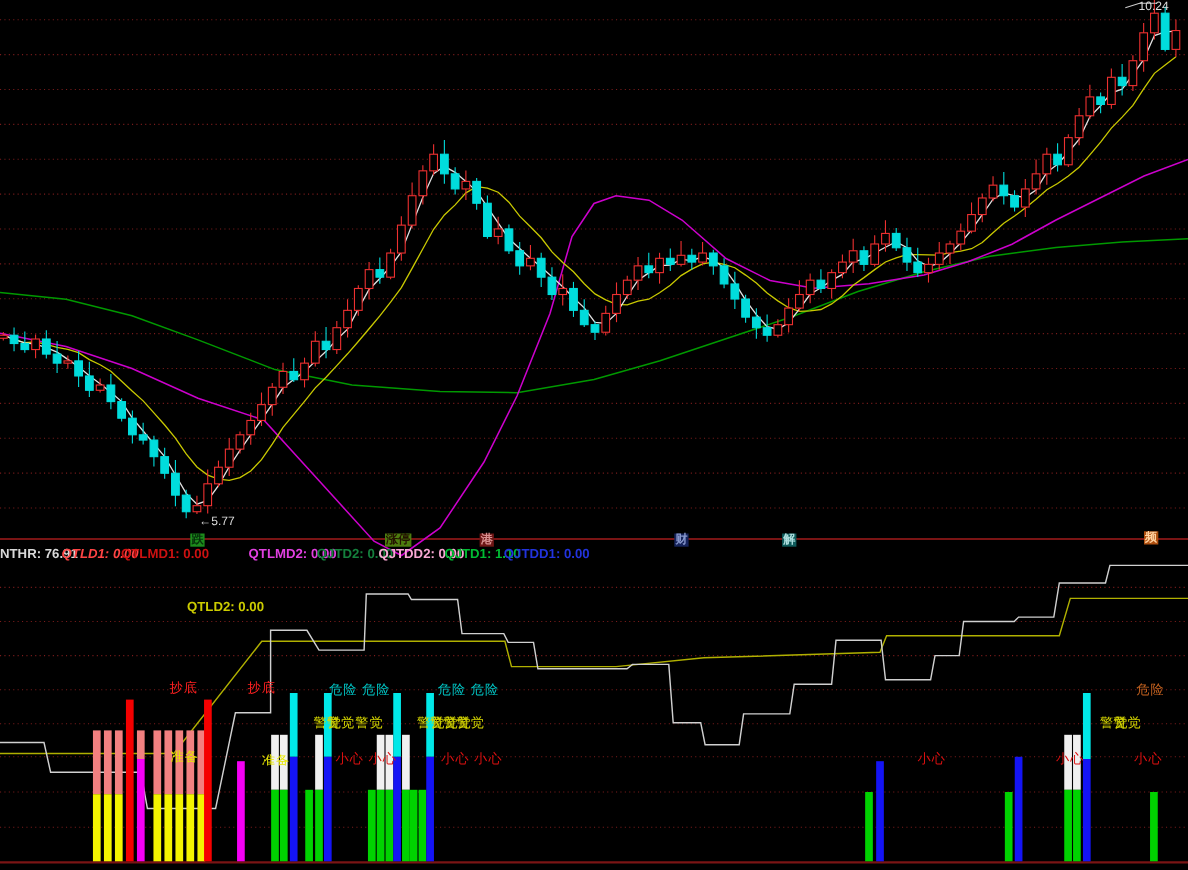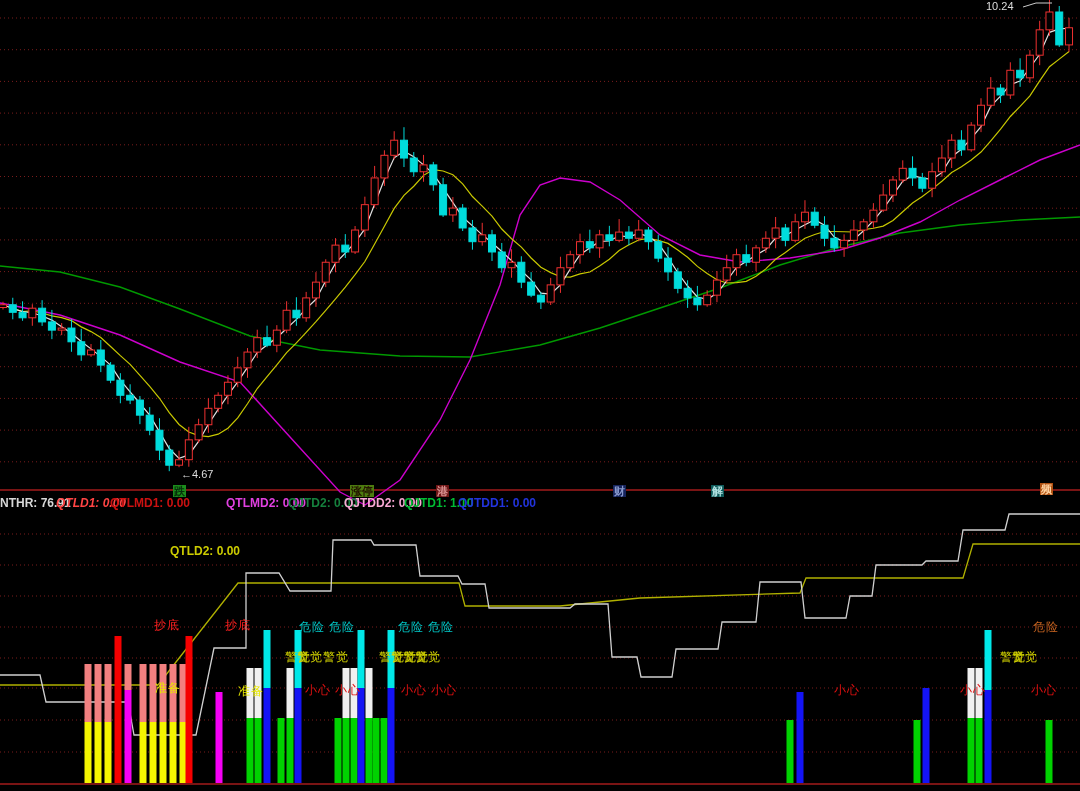--- a/index.html
+++ b/index.html
@@ -366,15 +366,15 @@
       <div class="bar-label" style="left: 967px; top: 649px; color: rgb(216, 216, 0);">警觉</div>
       <div class="bar-label" style="left: 979px; top: 649px; color: rgb(216, 216, 0);">警觉</div>
       <div class="bar-label" style="left: 272px; top: 682px; color: rgb(224, 16, 16);">小心</div>
       <div class="bar-label" style="left: 302px; top: 682px; color: rgb(224, 16, 16);">小心</div>
       <div class="bar-label" style="left: 368px; top: 682px; color: rgb(224, 16, 16);">小心</div>
       <div class="bar-label" style="left: 398px; top: 682px; color: rgb(224, 16, 16);">小心</div>
       <div class="bar-label" style="left: 801px; top: 682px; color: rgb(224, 16, 16);">小心</div>
       <div class="bar-label" style="left: 927px; top: 682px; color: rgb(224, 16, 16);">小心</div>
       <div class="bar-label" style="left: 998px; top: 682px; color: rgb(224, 16, 16);">小心</div>
     </div>
-  <div class="anno" id="anno-low" style="left: 181px; top: 468px; color: rgb(221, 221, 221);">←4.67</div>
-  <div class="anno" id="anno-high" style="left: 986px; top: 0px; color: rgb(221, 221, 221);">10.24</div>
+  <div class="anno" id="anno-low" style="left: 181px; top: 468px; color: rgb(221, 221, 221);">←5.77</div>
+  <div class="anno" id="anno-high" style="left: 1035px; top: 0px; color: rgb(221, 221, 221);">10.24</div>
 </div>
 
 </body></html>

